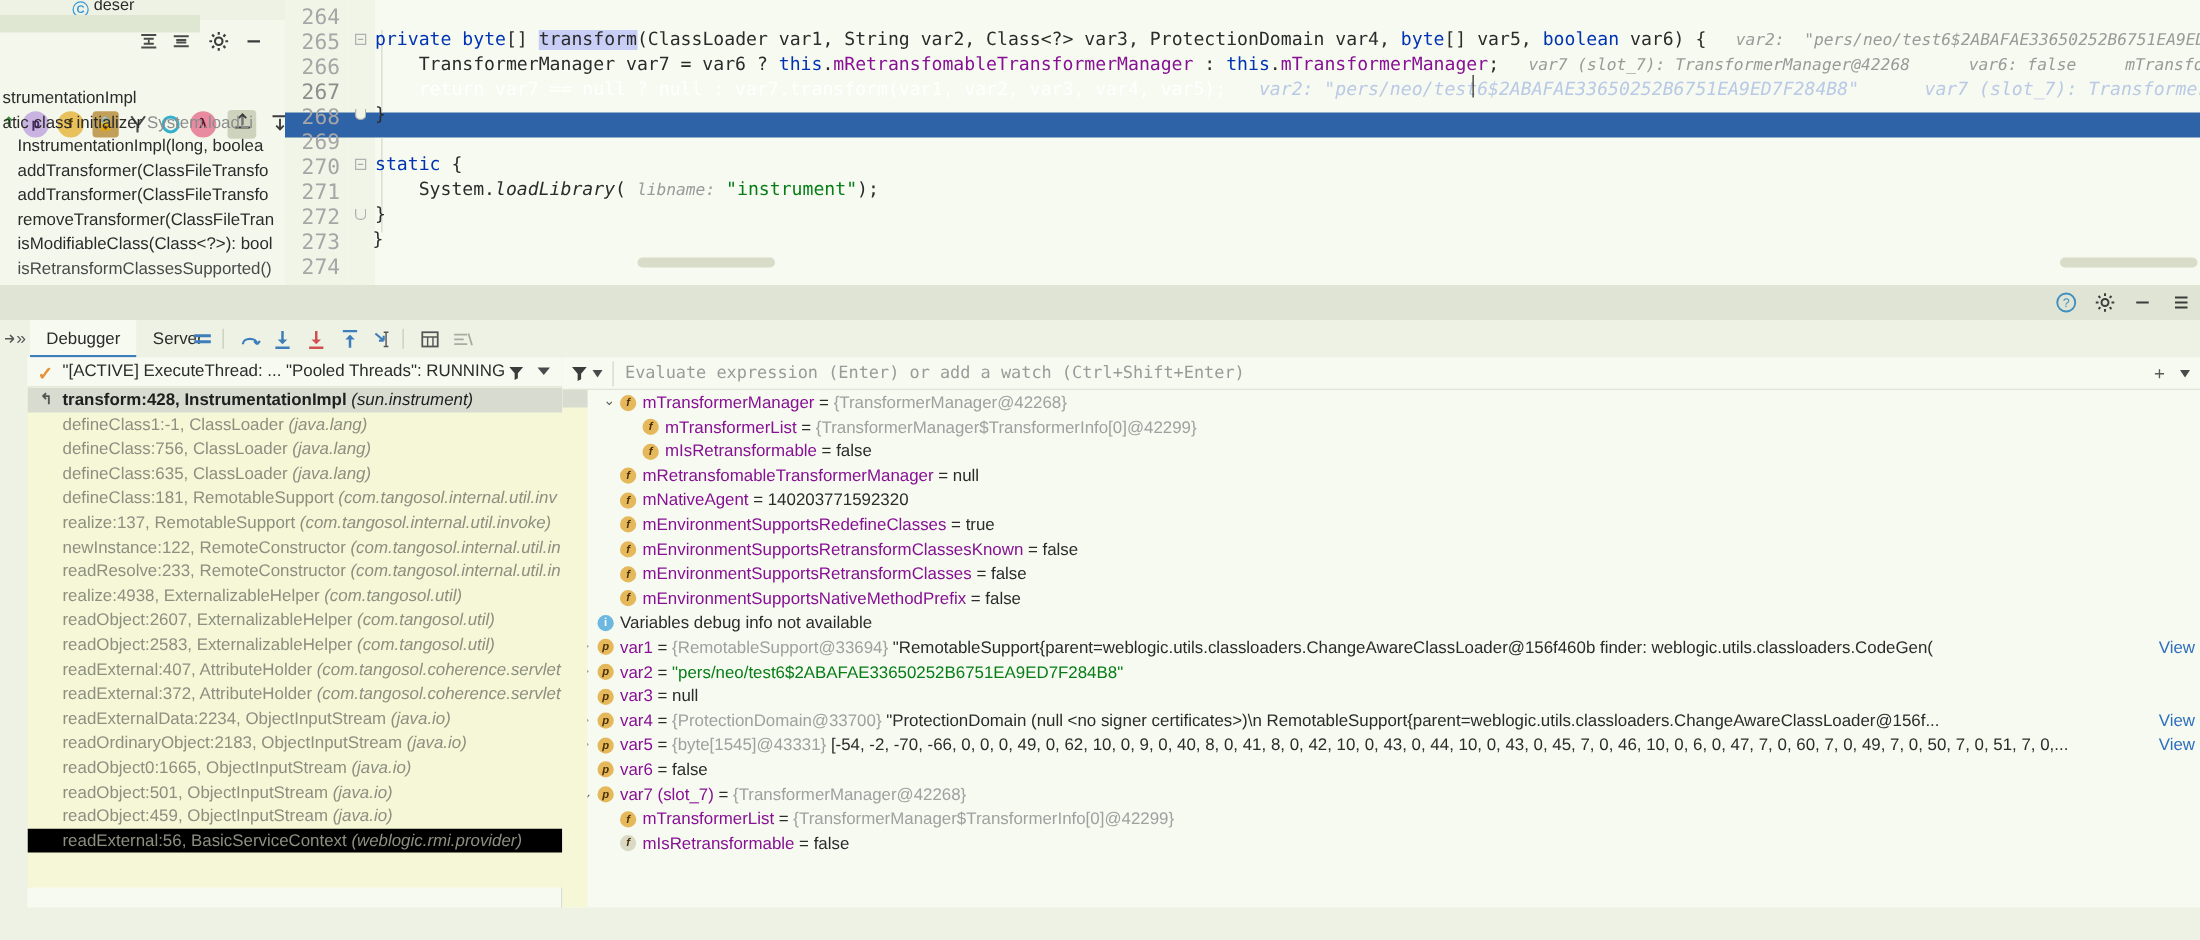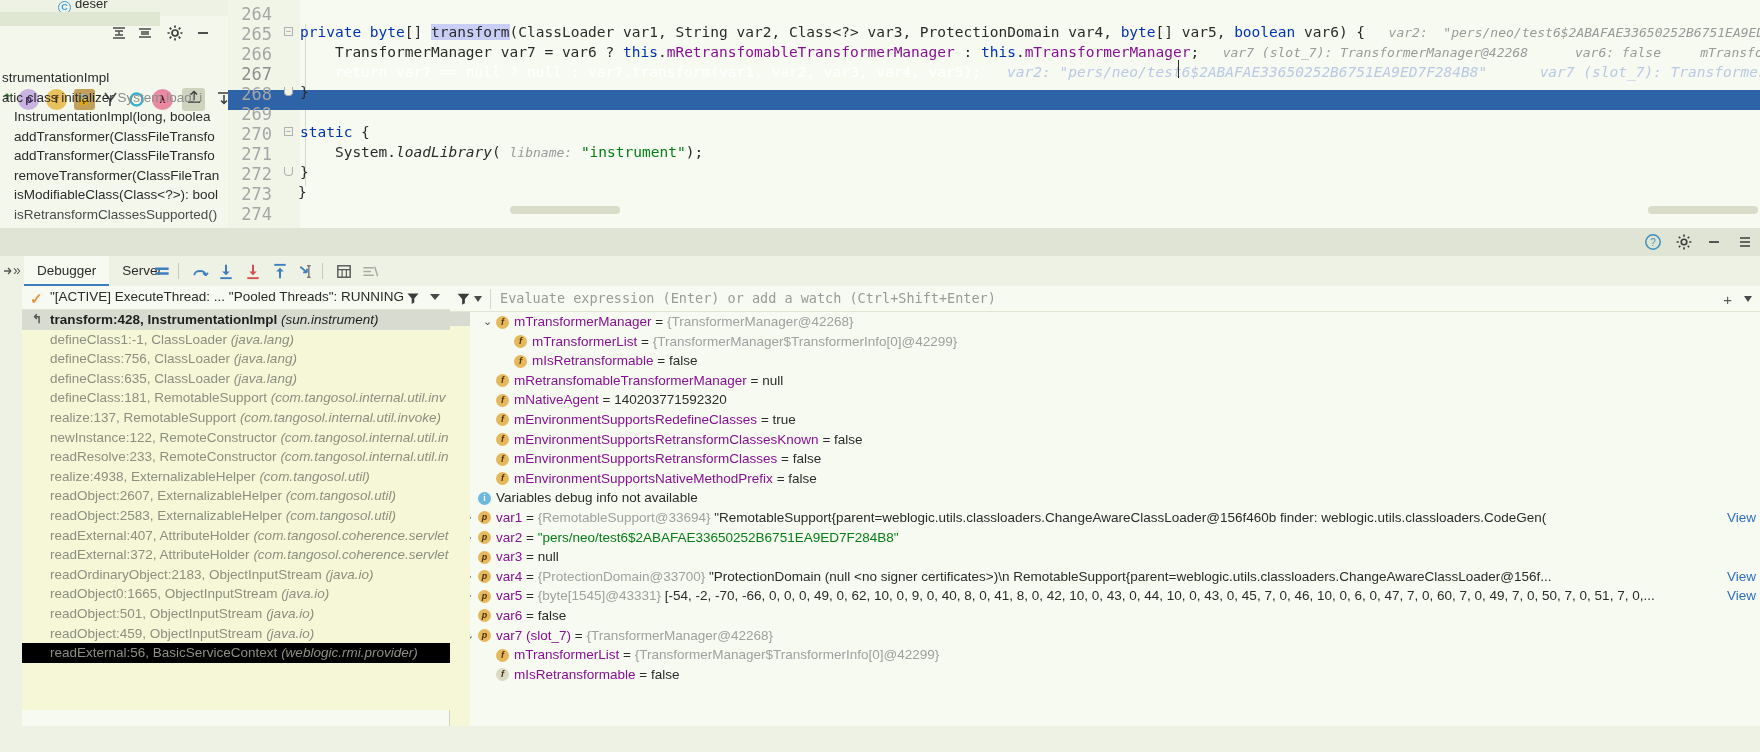--- a/index.html
+++ b/index.html
@@ -367,20 +367,21 @@
         <div class="frame-row"><span>defineClass:635, ClassLoader </span><span class="pkg">(java.lang)</span></div>
         <div class="frame-row"><span>defineClass:181, RemotableSupport </span><span class="pkg">(com.tangosol.internal.util.inv</span></div>
         <div class="frame-row"><span>realize:137, RemotableSupport </span><span class="pkg">(com.tangosol.internal.util.invoke)</span></div>
         <div class="frame-row"><span>newInstance:122, RemoteConstructor </span><span class="pkg">(com.tangosol.internal.util.in</span></div>
         <div class="frame-row"><span>readResolve:233, RemoteConstructor </span><span class="pkg">(com.tangosol.internal.util.in</span></div>
         <div class="frame-row"><span>realize:4938, ExternalizableHelper </span><span class="pkg">(com.tangosol.util)</span></div>
         <div class="frame-row"><span>readObject:2607, ExternalizableHelper </span><span class="pkg">(com.tangosol.util)</span></div>
         <div class="frame-row"><span>readObject:2583, ExternalizableHelper </span><span class="pkg">(com.tangosol.util)</span></div>
         <div class="frame-row"><span>readExternal:407, AttributeHolder </span><span class="pkg">(com.tangosol.coherence.servlet</span></div>
         <div class="frame-row"><span>readExternal:372, AttributeHolder </span><span class="pkg">(com.tangosol.coherence.servlet</span></div>
+        <div class="frame-row"><span>readExternalData:2234, ObjectInputStream </span><span class="pkg">(java.io)</span></div>
         <div class="frame-row"><span>readOrdinaryObject:2183, ObjectInputStream </span><span class="pkg">(java.io)</span></div>
         <div class="frame-row"><span>readObject0:1665, ObjectInputStream </span><span class="pkg">(java.io)</span></div>
         <div class="frame-row"><span>readObject:501, ObjectInputStream </span><span class="pkg">(java.io)</span></div>
         <div class="frame-row"><span>readObject:459, ObjectInputStream </span><span class="pkg">(java.io)</span></div>
         <div class="frame-row highlight"><span>readExternal:56, BasicServiceContext </span><span class="pkg">(weblogic.rmi.provider)</span></div>
       </div>
   </div>
 
 
   <div class="vars-panel">

